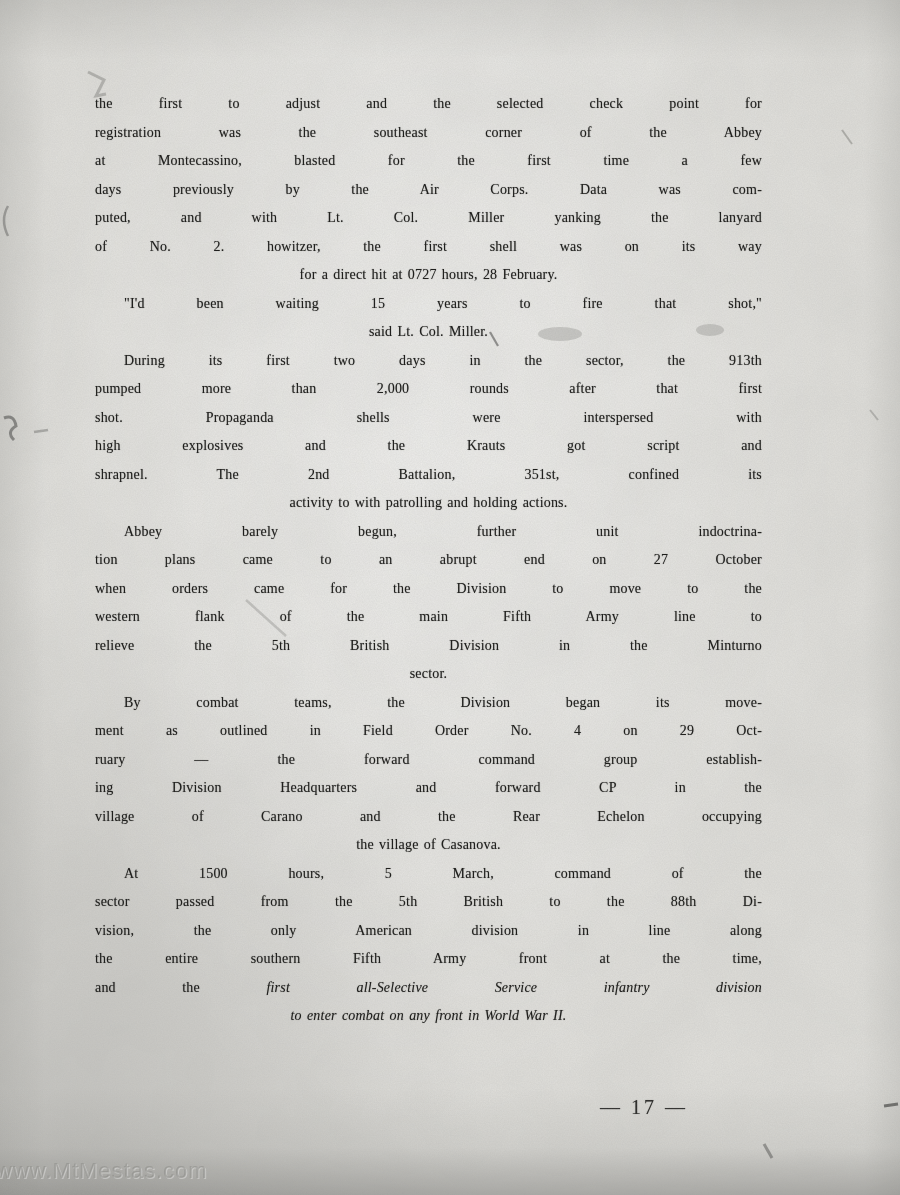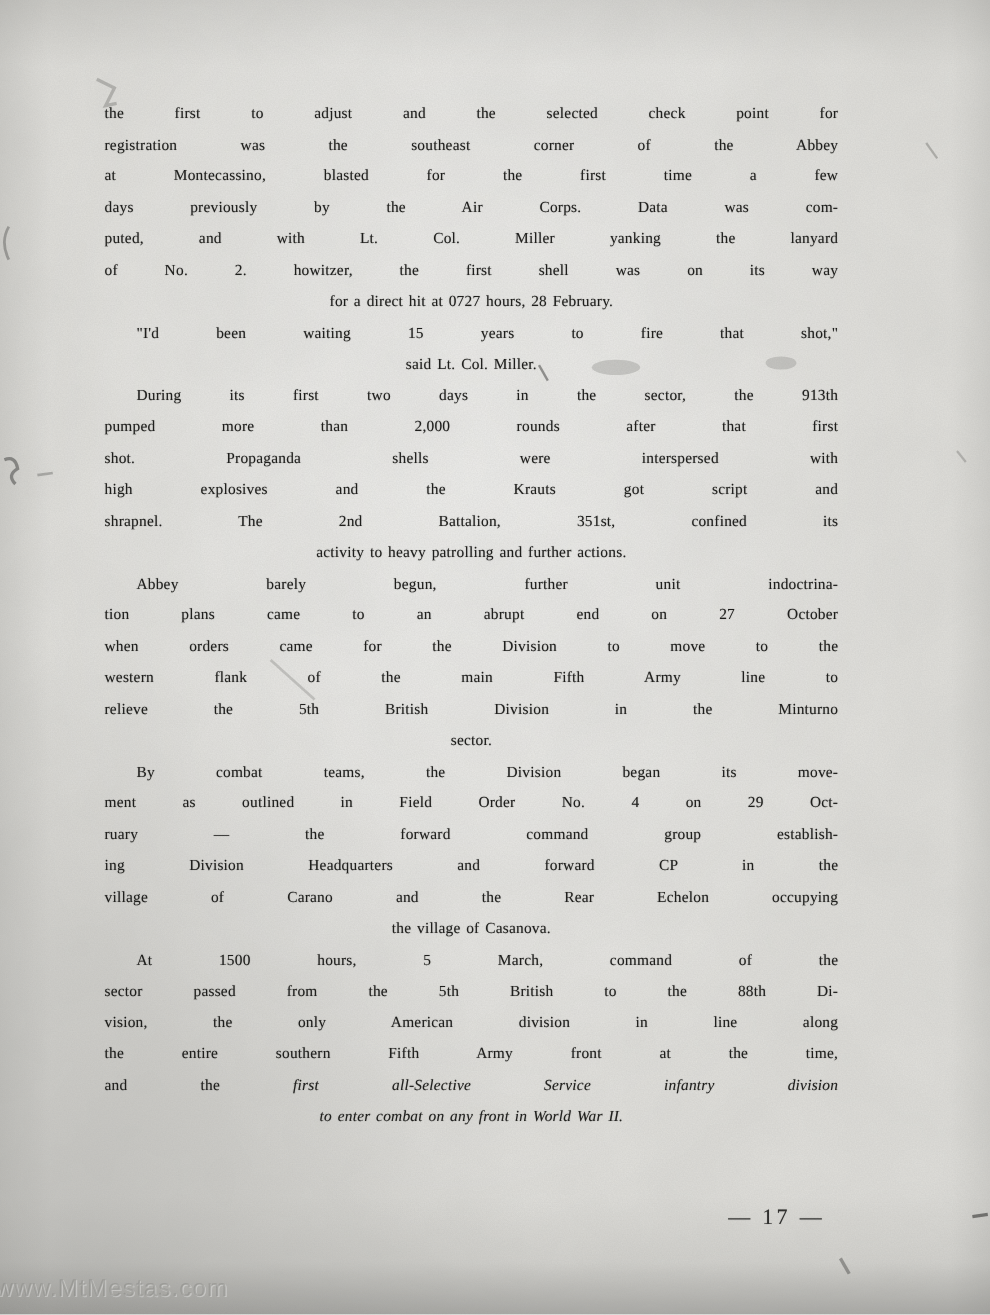--- a/index.html
+++ b/index.html
@@ -63,21 +63,21 @@
     text-indent: 29px;
   }
   .it { font-style: italic; }
 
   .page-number {
     position: absolute;
     left: 600px;
     top: 1096px;
     width: 150px;
     z-index: 2;
-    text-align: right;
+    text-align: left;
     font-size: 20px;
     letter-spacing: 3px;
     color: #2a2a28;
     text-shadow: 0 0 1px rgba(40,40,38,0.4);
     filter: blur(0.3px);
   }
   .watermark {
     position: absolute;
     left: -4px;
     top: 1158px;
@@ -132,21 +132,21 @@
       <div class="line just"><span>puted, and with Lt. Col. Miller yanking the lanyard</span></div>
       <div class="line just"><span>of No. 2. howitzer, the first shell was on its way</span></div>
       <div class="line"><span>for a direct hit at 0727 hours, 28 February.</span></div>
       <div class="line just indent"><span>"I'd been waiting 15 years to fire that shot,"</span></div>
       <div class="line"><span>said Lt. Col. Miller.</span></div>
       <div class="line just indent"><span>During its first two days in the sector, the 913th</span></div>
       <div class="line just"><span>pumped more than 2,000 rounds after that first</span></div>
       <div class="line just"><span>shot. Propaganda shells were interspersed with</span></div>
       <div class="line just"><span>high explosives and the Krauts got script and</span></div>
       <div class="line just"><span>shrapnel. The 2nd Battalion, 351st, confined its</span></div>
-      <div class="line"><span>activity to heavy patrolling and further actions.</span></div>
+      <div class="line"><span>activity to with patrolling and holding actions.</span></div>
       <div class="line just indent"><span>Abbey barely begun, further unit indoctrina-</span></div>
       <div class="line just"><span>tion plans came to an abrupt end on 27 October</span></div>
       <div class="line just"><span>when orders came for the Division to move to the</span></div>
       <div class="line just"><span>western flank of the main Fifth Army line to</span></div>
       <div class="line just"><span>relieve the 5th British Division in the Minturno</span></div>
       <div class="line"><span>sector.</span></div>
       <div class="line just indent"><span>By combat teams, the Division began its move-</span></div>
       <div class="line just"><span>ment as outlined in Field Order No. 4 on 29 Oct-</span></div>
       <div class="line just"><span>ruary — the forward command group establish-</span></div>
       <div class="line just"><span>ing Division Headquarters and forward CP in the</span></div>

